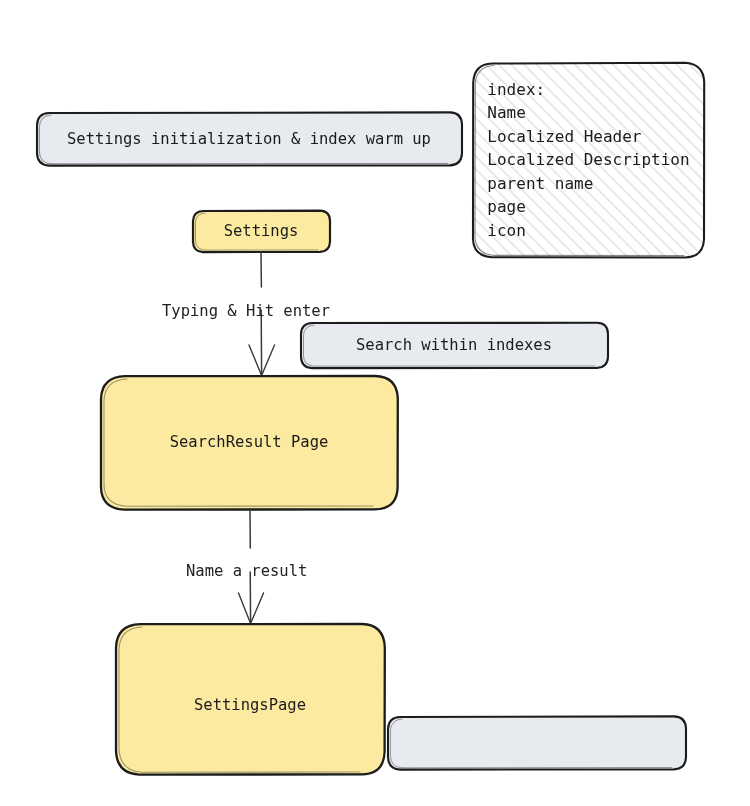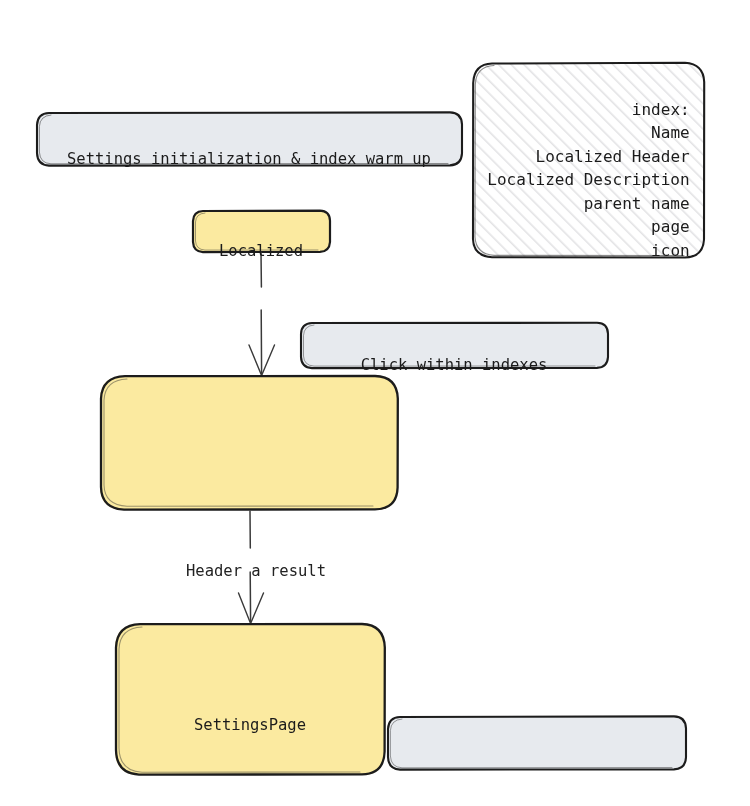--- a/index.html
+++ b/index.html
@@ -23,26 +23,25 @@
     top: 0;
     width: 750px;
     height: 806px;
     pointer-events: none;
   }
   .node-text {
     position: absolute;
     display: flex;
     align-items: center;
     justify-content: center;
-    text-align: right;
+    text-align: left;
     color: #1b1b1b;
     font-family: "DejaVu Sans Mono", monospace;
     white-space: pre;
     line-height: 1.32;
-    margin-top: 20px;
   }
   .n-label { font-size: 15.5px; }
   .n-edgelabel { font-size: 15.5px; }
   .n-index { font-size: 16px; line-height: 1.47; }
   .edge-text {
     position: absolute;
     color: #222222;
     font-family: "DejaVu Sans Mono", monospace;
     font-size: 15.5px;
     white-space: pre;
@@ -121,24 +120,26 @@
   <div class="node-text n-label" style="left:36px; top:112px; width:426px; height:54px;border-radius:15px;">Settings initialization &amp; index warm up</div>
 
   <div class="node-text n-index" style="left:472px; top:62px; width:233px; height:196px;">index:
 Name
 Localized Header
 Localized Description
 parent name
 page
 icon</div>
 
-  <div class="node-text n-label" style="left:192px; top:210px; width:138px; height:42px;">Localized</div>
+  <div class="node-text n-label" style="left:192px; top:210px; width:138px; height:42px;">Settings</div>
 
-  <div class="node-text n-edgelabel" style="left:300px; top:322px; width:308px; height:46px;">Click within indexes</div>
+  <div class="node-text n-edgelabel" style="left:300px; top:322px; width:308px; height:46px;">Search within indexes</div>
 
+  <div class="node-text n-label" style="left:100px; top:375px; width:298px; height:135px;">SearchResult Page</div>
 
   <div class="node-text n-label" style="left:115px; top:623px; width:270px; height:164px;">SettingsPage</div>
 
 
+  <div class="edge-text" style="left:162px; top:302px;">Typing &amp; Hit enter</div>
 
-  <div class="edge-text" style="left:186px; top:562px;">Header a result</div>
+  <div class="edge-text" style="left:186px; top:562px;">Name a result</div>
 
 </div>
 
 </body></html>

